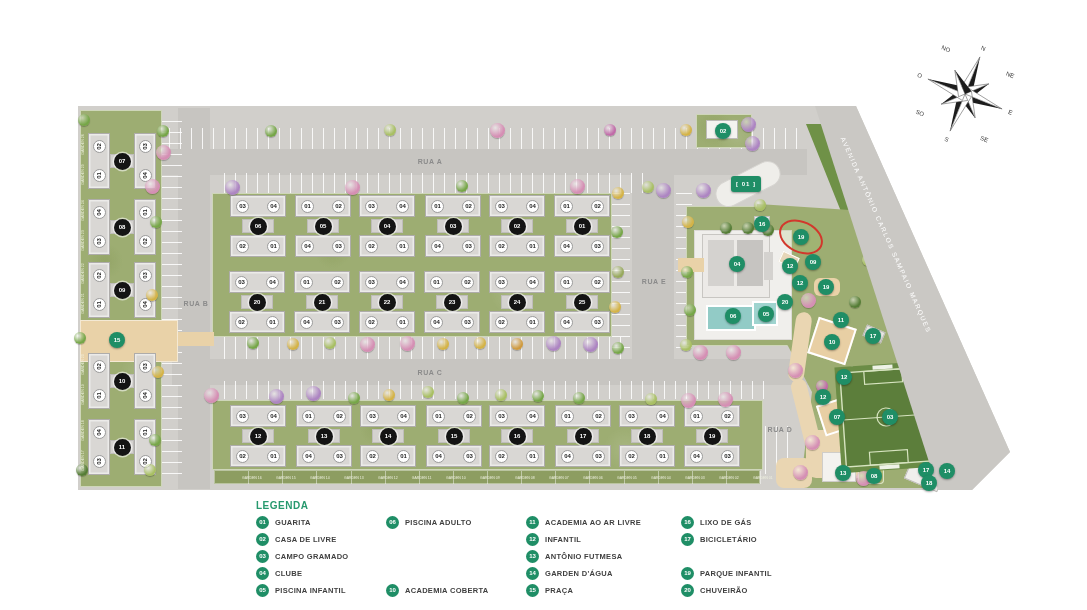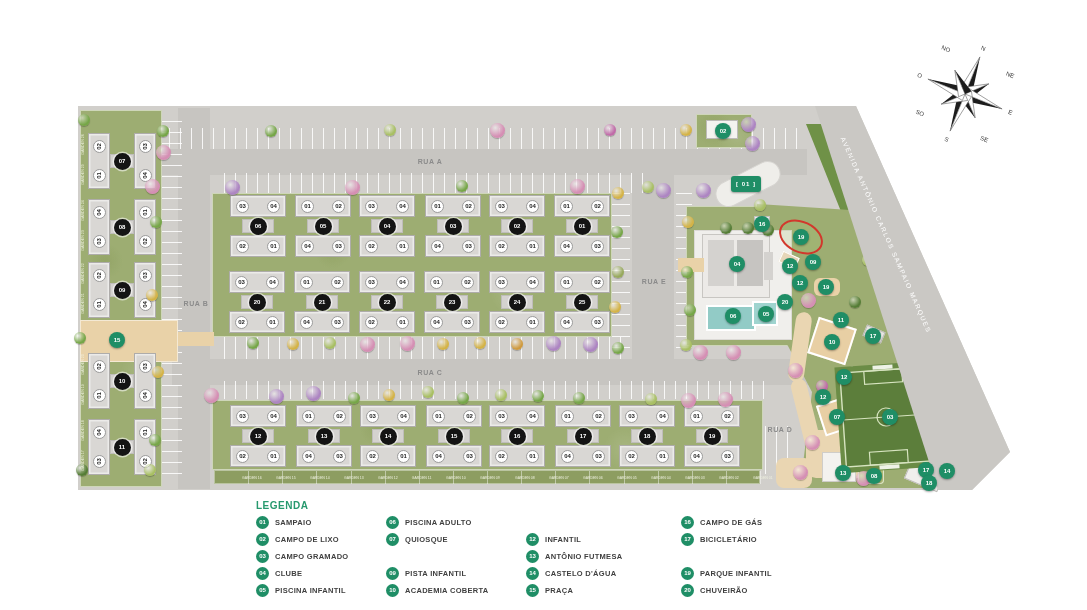--- a/index.html
+++ b/index.html
@@ -631,73 +631,69 @@
         <path d="M60 57 L41.61522368914976 38.615223689149765 L64.94974746830583 52.05025253169417 Z" fill="#1c1c1c"></path>
         <path d="M60 57 L41.61522368914976 38.615223689149765 L55.05025253169417 61.94974746830583 Z" fill="#ffffff" stroke="#555" stroke-width=".5"></path>
         <text x="25.35176772185916" y="24.351767721859176" text-anchor="middle" font-size="6" fill="#3a3a3a" font-family="&quot;Liberation Sans&quot;,sans-serif">NO</text>
       </g>
     </svg>
 
   <div id="legend">
     <div id="legend-title">LEGENDA</div>
   <div class="lg-item" style="left: 256px; top: 20px; width: 190px;">
         <div class="lg-circle">01</div>
-        <div class="lg-label">SAMPAIO</div>
+        <div class="lg-label">GUARITA</div>
       </div>
       <div class="lg-item" style="left: 256px; top: 37px; width: 190px;">
         <div class="lg-circle">02</div>
-        <div class="lg-label">CAMPO DE LIXO</div>
+        <div class="lg-label">CASA DE LIVRE</div>
       </div>
       <div class="lg-item" style="left: 256px; top: 71px; width: 190px;">
         <div class="lg-circle">04</div>
         <div class="lg-label">CLUBE</div>
       </div>
       <div class="lg-item" style="left: 256px; top: 54px; width: 190px;">
         <div class="lg-circle">03</div>
         <div class="lg-label">CAMPO GRAMADO</div>
       </div>
       <div class="lg-item" style="left: 256px; top: 88px; width: 190px;">
         <div class="lg-circle">05</div>
         <div class="lg-label">PISCINA INFANTIL</div>
       </div>
       <div class="lg-item" style="left: 386px; top: 20px; width: 190px;">
         <div class="lg-circle">06</div>
         <div class="lg-label">PISCINA ADULTO</div>
       </div>
-      <div class="lg-item" style="left: 386px; top: 37px; width: 190px;">
-        <div class="lg-circle">07</div>
-        <div class="lg-label">QUIOSQUE</div>
-      </div>
-      <div class="lg-item" style="left: 386px; top: 71px; width: 190px;">
-        <div class="lg-circle">09</div>
-        <div class="lg-label">PISTA INFANTIL</div>
-      </div>
       <div class="lg-item" style="left: 386px; top: 88px; width: 190px;">
         <div class="lg-circle">10</div>
         <div class="lg-label">ACADEMIA COBERTA</div>
       </div>
+      <div class="lg-item" style="left: 526px; top: 20px; width: 190px;">
+        <div class="lg-circle">11</div>
+        <div class="lg-label">ACADEMIA AO AR LIVRE</div>
+      </div>
       <div class="lg-item" style="left: 526px; top: 37px; width: 190px;">
         <div class="lg-circle">12</div>
         <div class="lg-label">INFANTIL</div>
       </div>
       <div class="lg-item" style="left: 526px; top: 54px; width: 190px;">
         <div class="lg-circle">13</div>
         <div class="lg-label">ANTÔNIO FUTMESA</div>
       </div>
       <div class="lg-item" style="left: 526px; top: 71px; width: 190px;">
         <div class="lg-circle">14</div>
-        <div class="lg-label">CASTELO D'ÁGUA</div>
+        <div class="lg-label">GARDEN D'ÁGUA</div>
       </div>
       <div class="lg-item" style="left: 526px; top: 88px; width: 190px;">
         <div class="lg-circle">15</div>
         <div class="lg-label">PRAÇA</div>
       </div>
       <div class="lg-item" style="left: 681px; top: 20px; width: 190px;">
         <div class="lg-circle">16</div>
-        <div class="lg-label">CAMPO DE GÁS</div>
+        <div class="lg-label">LIXO DE GÁS</div>
       </div>
       <div class="lg-item" style="left: 681px; top: 37px; width: 190px;">
         <div class="lg-circle">17</div>
         <div class="lg-label">BICICLETÁRIO</div>
       </div>
       <div class="lg-item" style="left: 681px; top: 71px; width: 190px;">
         <div class="lg-circle">19</div>
         <div class="lg-label">PARQUE INFANTIL</div>
       </div>
       <div class="lg-item" style="left: 681px; top: 88px; width: 190px;">

